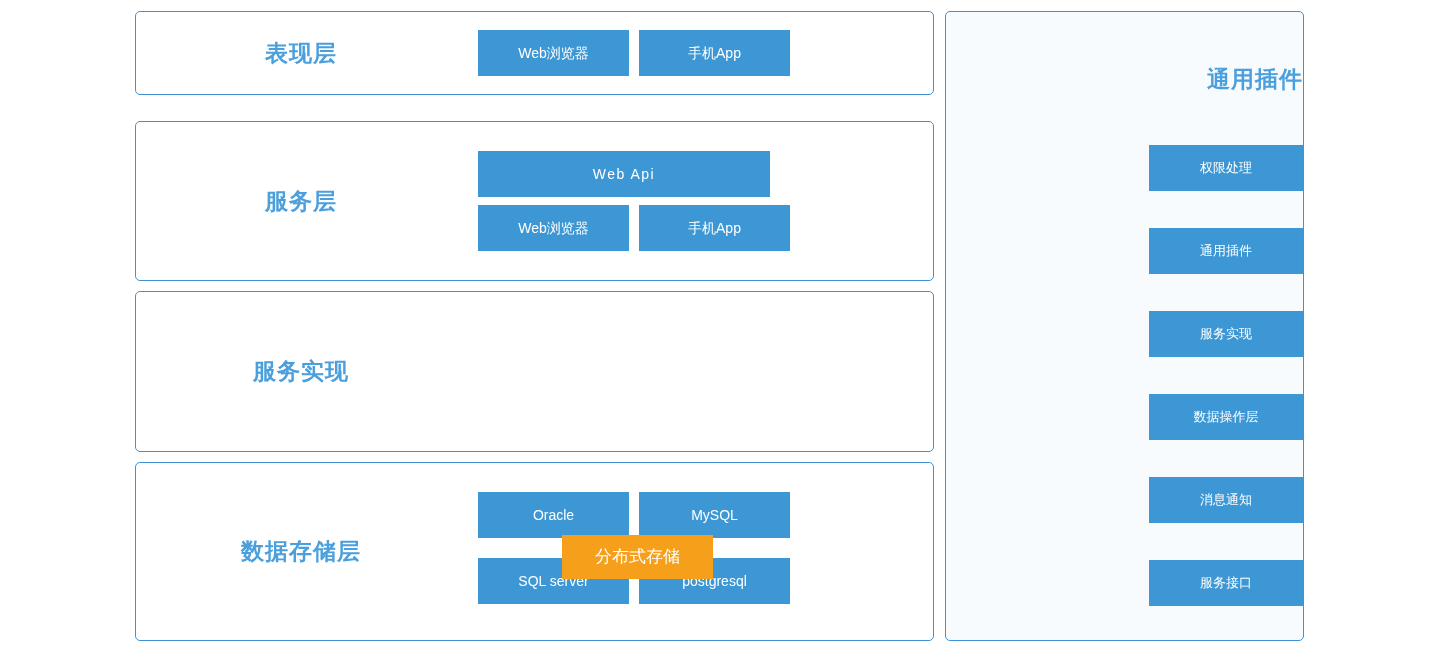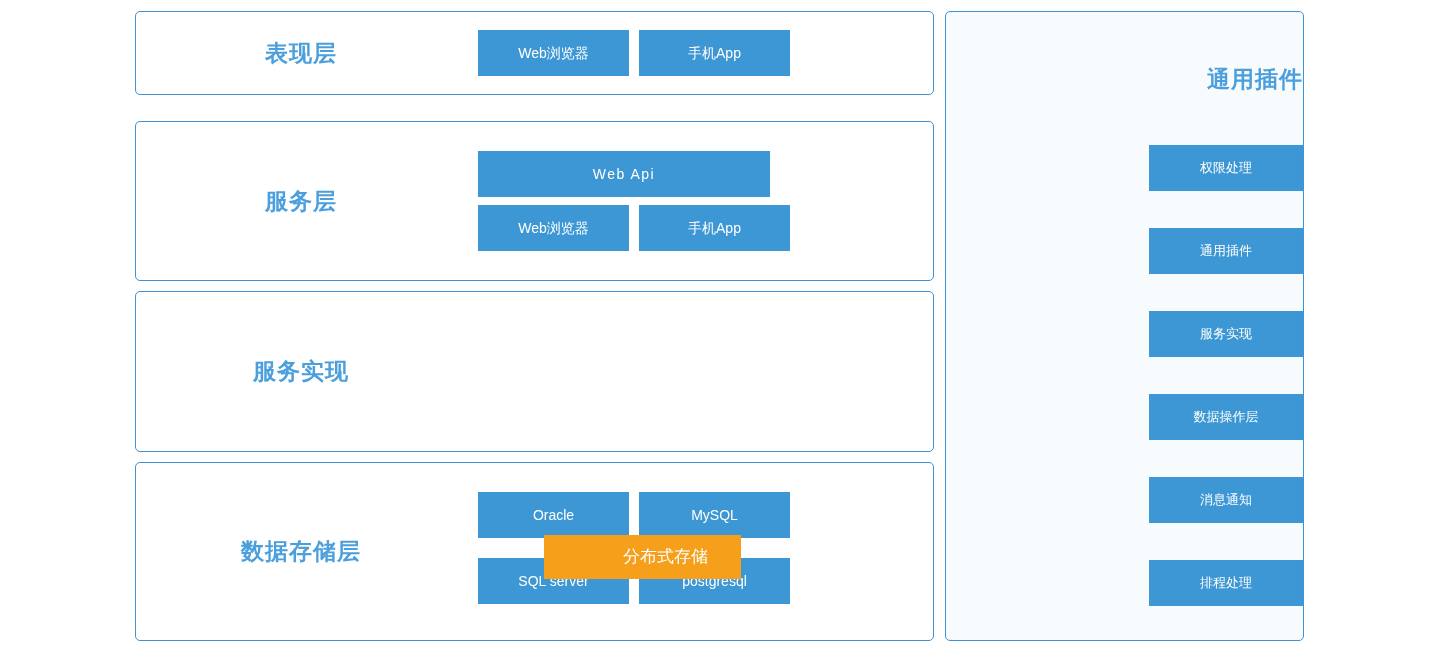--- a/index.html
+++ b/index.html
@@ -79,33 +79,32 @@
   .blue-box.spaced {
     letter-spacing: 1.5px;
   }
 
   
   .storage-wrap {
     position: relative;
   }
   .orange-box {
     position: absolute;
-    left: 66px;
+    left: 84px;
     top: 43px;
     width: 151px;
     height: 44px;
     line-height: 44px;
     background: #f59f1b;
     color: #ffffff;
     font-size: 17px;
     text-align: center;
     z-index: 5;
     user-select: none;
     white-space: nowrap;
-    padding-left: 46px;
   }
 
   
   #plugin-panel {
     position: absolute;
     left: 945px;
     top: 11px;
     width: 359px;
     height: 630px;
     box-sizing: border-box;
@@ -193,17 +192,17 @@
   </div>
 
   <div id="plugin-panel">
     <div id="plugin-title">通用插件</div>
     <div id="plugin-list">
       <div class="plugin-box">权限处理</div>
       <div class="plugin-box">通用插件</div>
       <div class="plugin-box">服务实现</div>
       <div class="plugin-box">数据操作层</div>
       <div class="plugin-box">消息通知</div>
-      <div class="plugin-box">排程处理</div>
+      <div class="plugin-box">服务接口</div>
     </div>
   </div>
 
 </div>
 
 </body></html>

